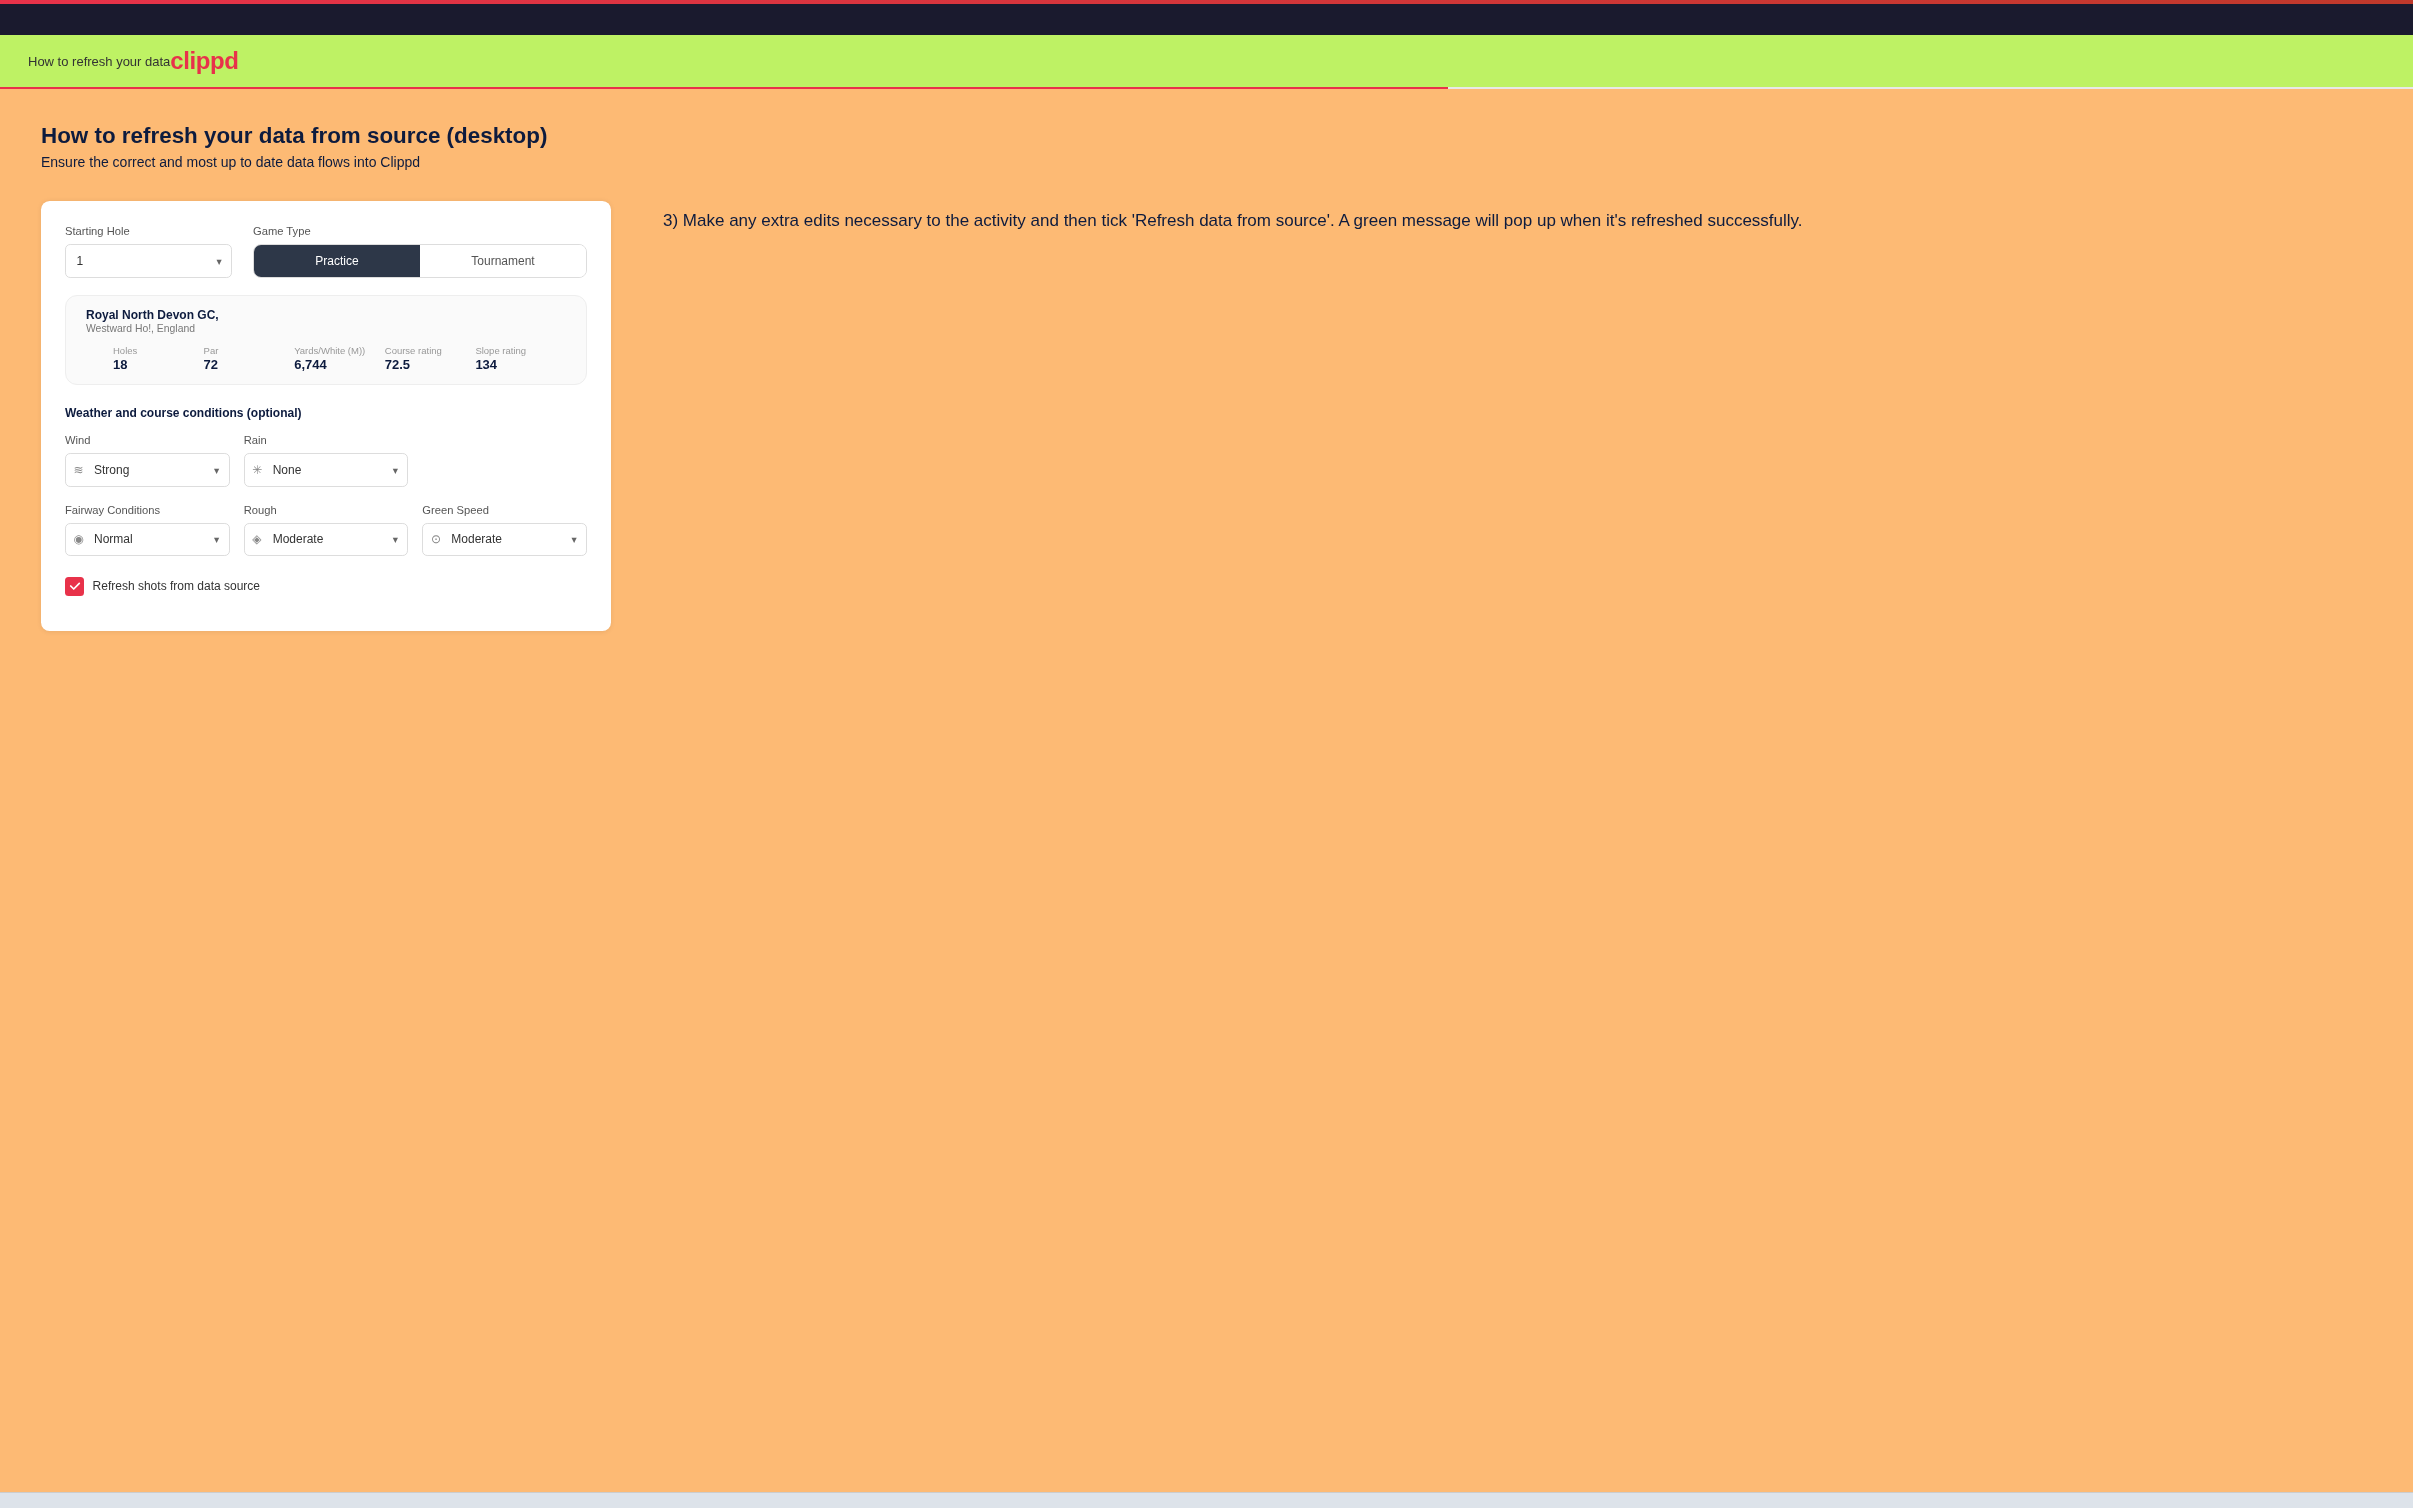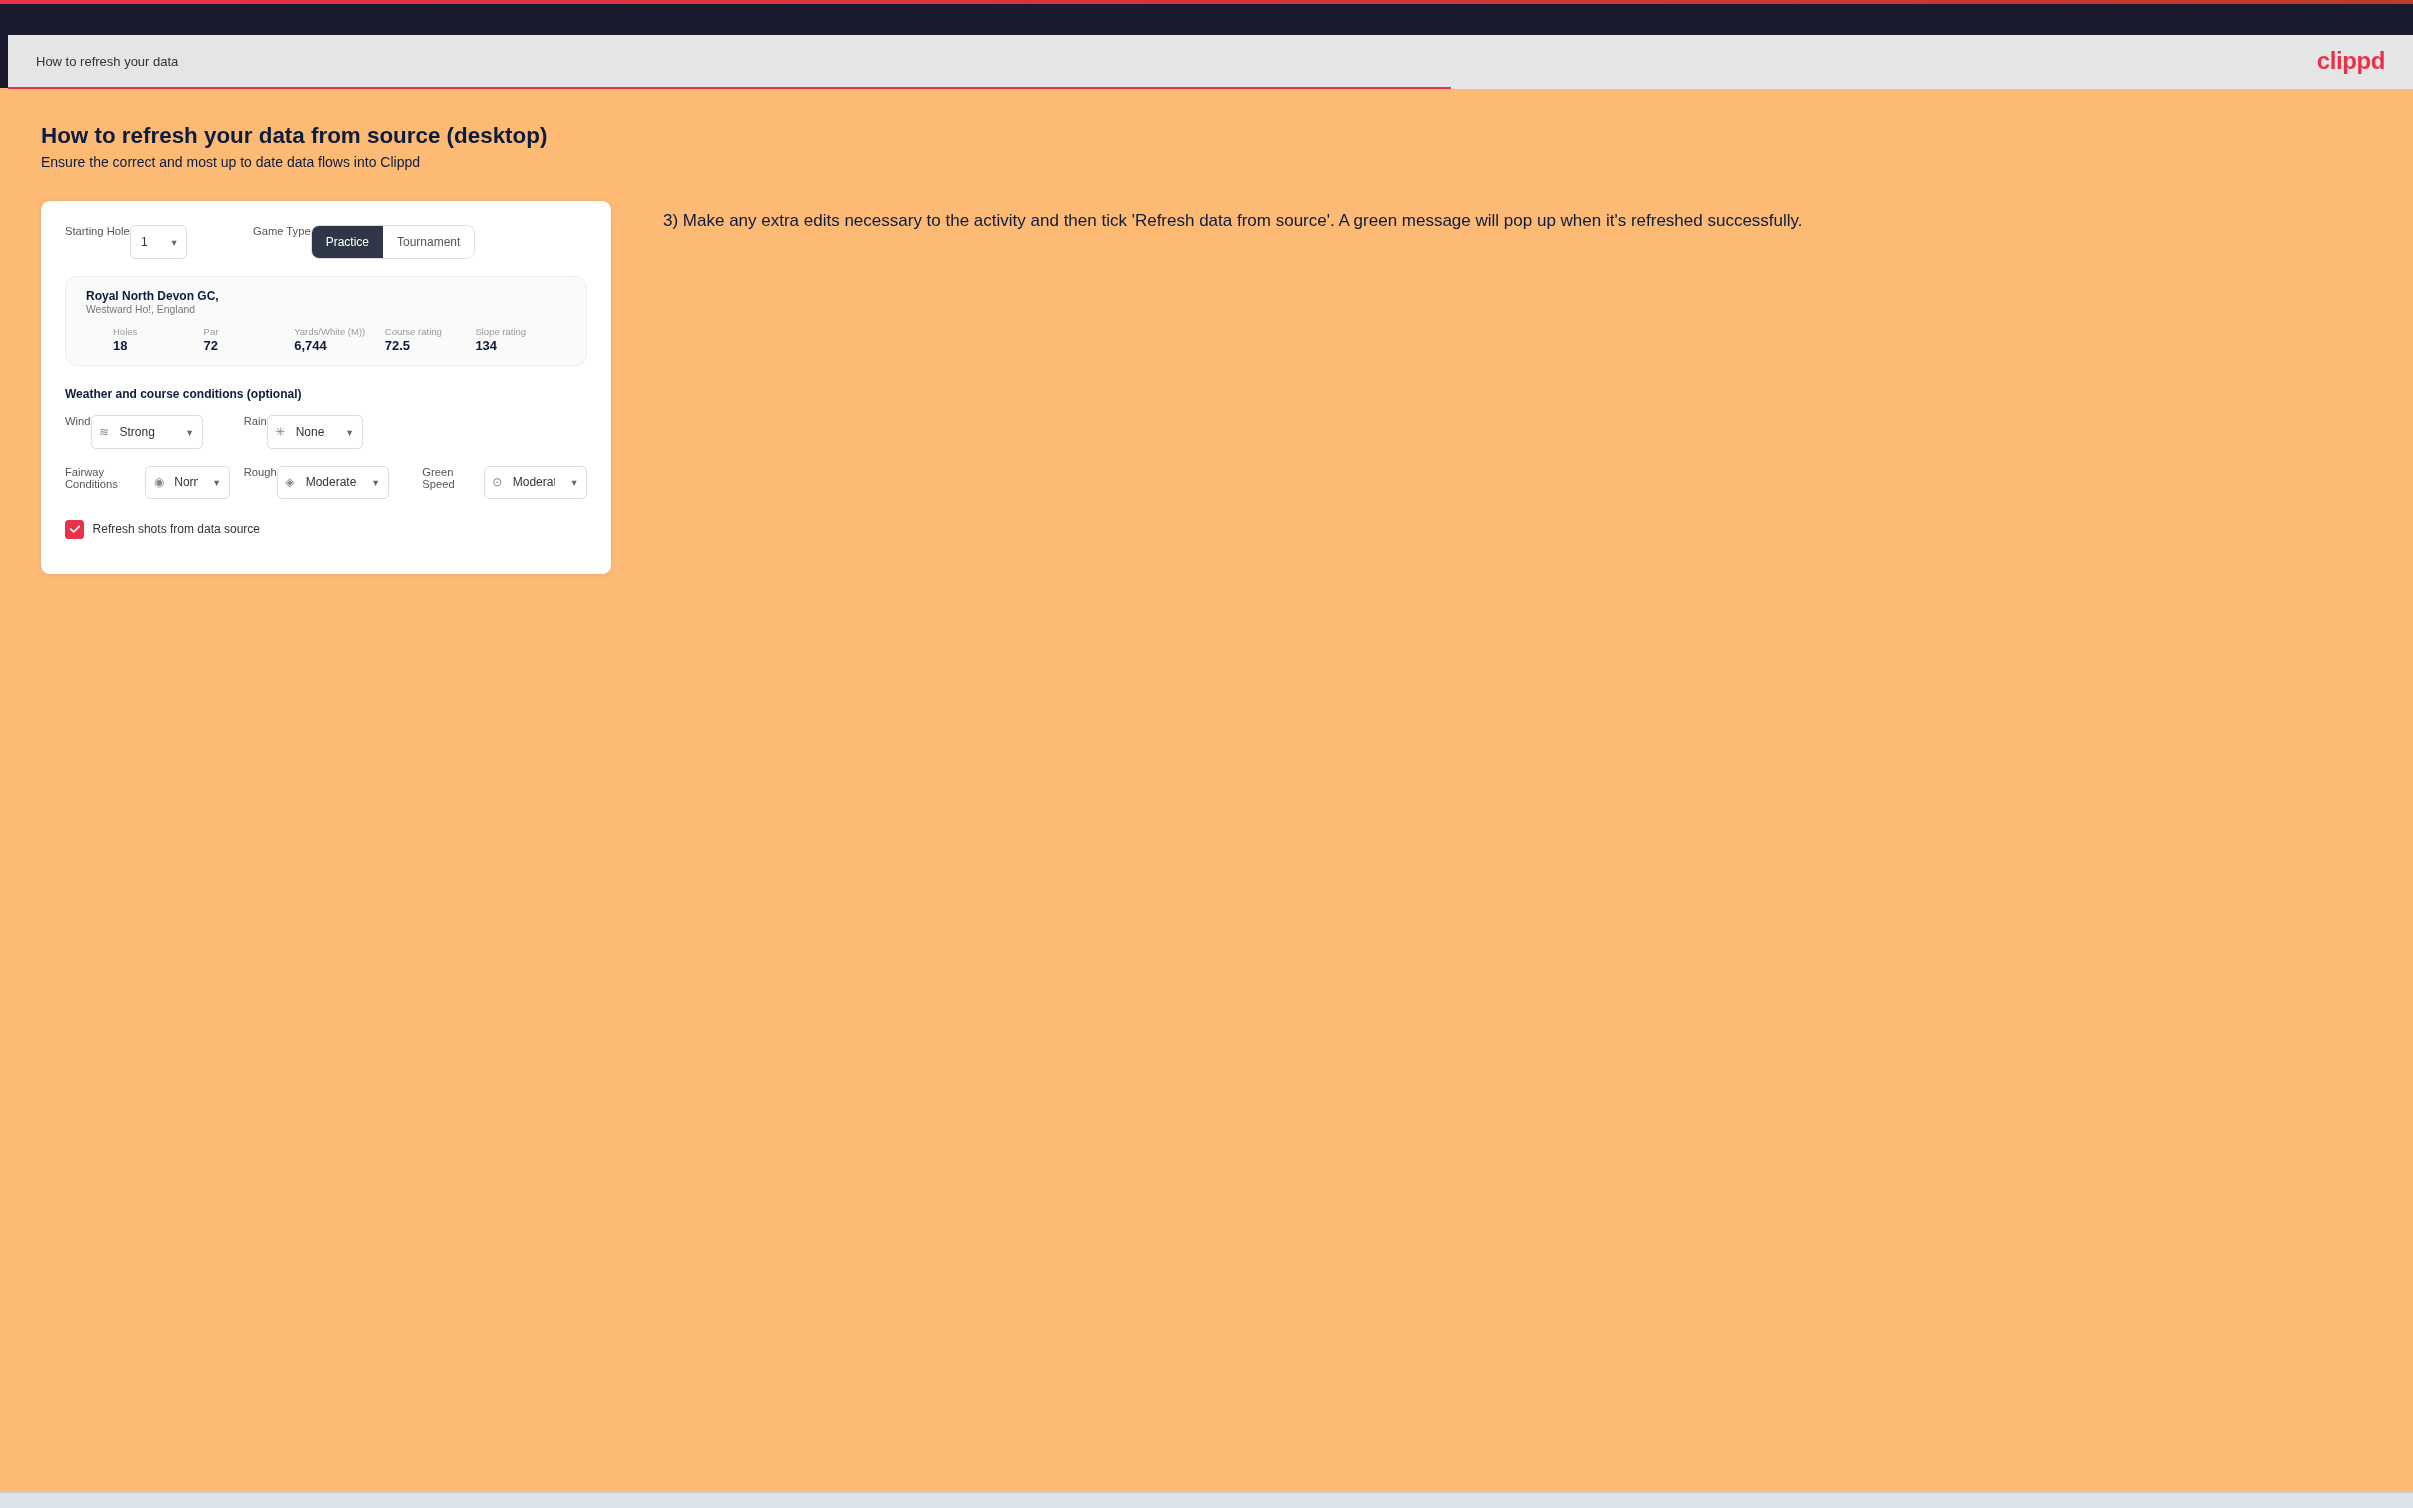--- a/index.html
+++ b/index.html
@@ -9,28 +9,26 @@
       min-height: 100vh;
     }
     .top-bar {
       background: #1a1a2e;
       height: 31px;
       display: flex;
       align-items: center;
       padding: 0 17px;
     }
     .nav-bar {
-      background: #e5e5e5;
+      background: #bef264;
       padding: 12px 28px;
       display: flex;
       align-items: center;
-      justify-content: space-between;
       border-bottom: 1.7px solid #e8e8e8;
       position: relative;
-      margin-left: 8px;
     }
     .nav-bar::after {
       content: '';
       position: absolute;
       bottom: -1.7px;
       left: 0;
       width: 100%;
       height: 1.7px;
       background: linear-gradient(to right, #e8324a, #e8324a 60%, #e8e8e8 60%);
     }
@@ -75,21 +73,21 @@
       min-width: 570px;
       box-shadow: 0 0.9px 5.2px rgba(0,0,0,0.08);
     }
     .form-row {
       display: flex;
       gap: 21px;
       margin-bottom: 17px;
     }
     .form-group {
       display: flex;
-      flex-direction: row;
+      flex-direction: column;
       flex: 1;
     }
     .form-label {
       font-size: 11.2px;
       color: #555;
       margin-bottom: 7px;
       font-weight: 400;
     }
     .select-wrapper {
       position: relative;

